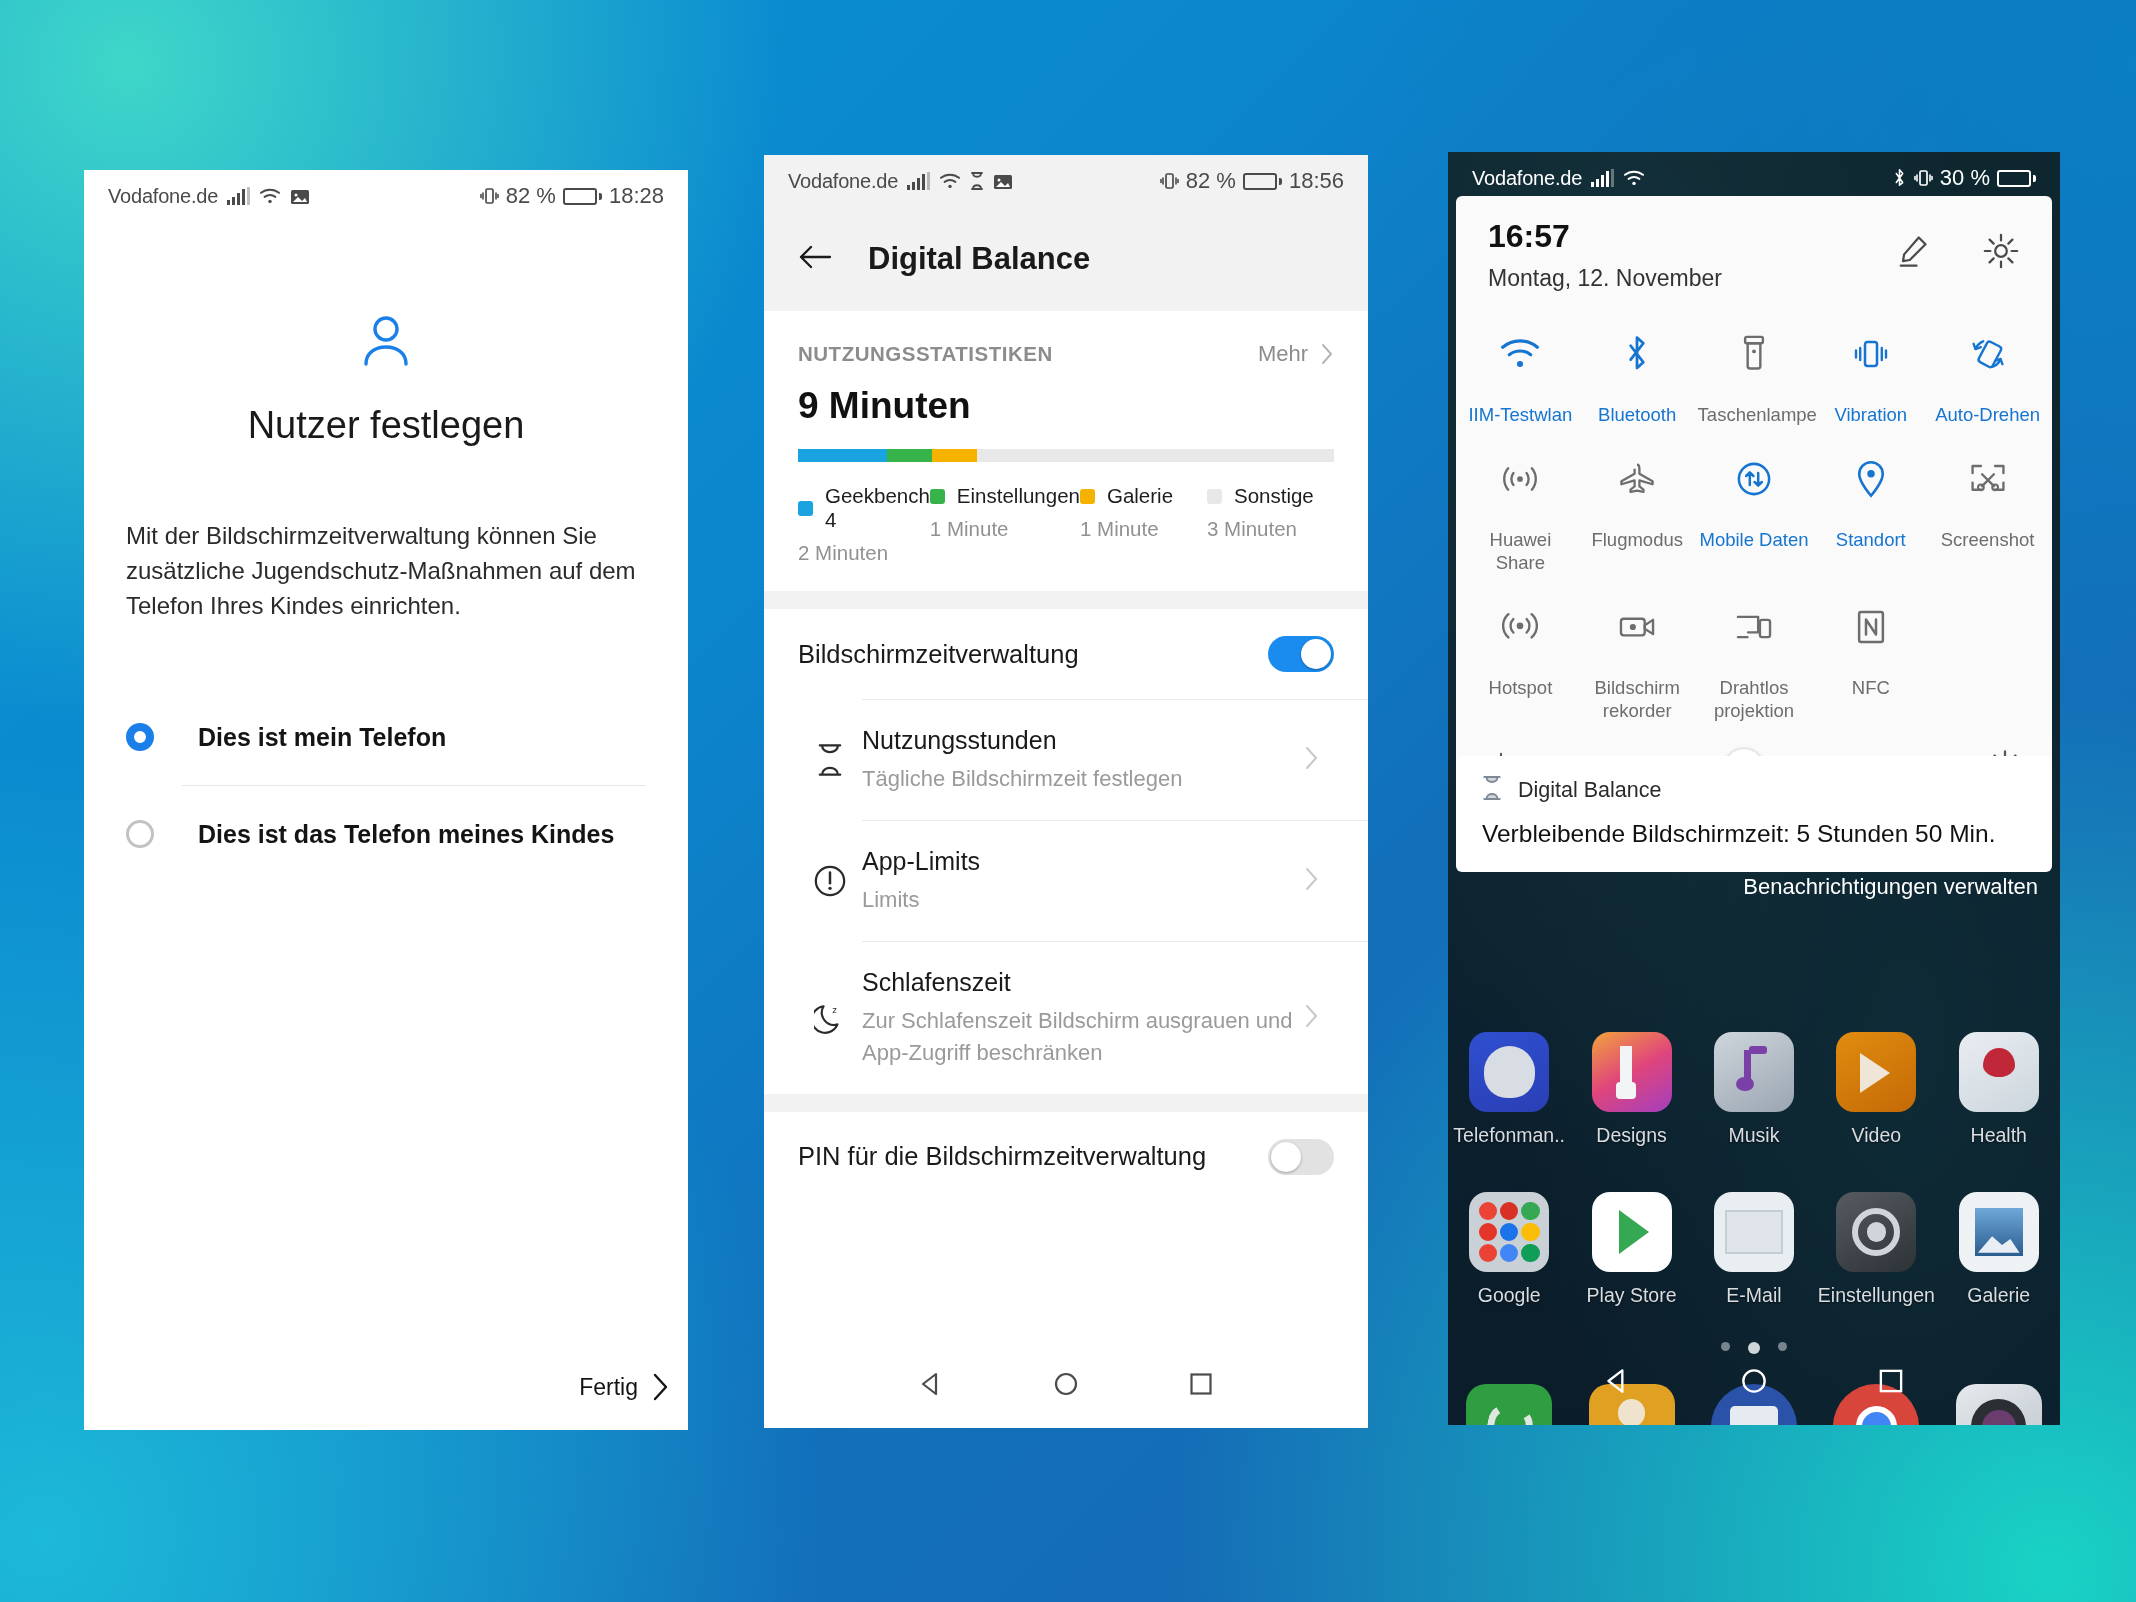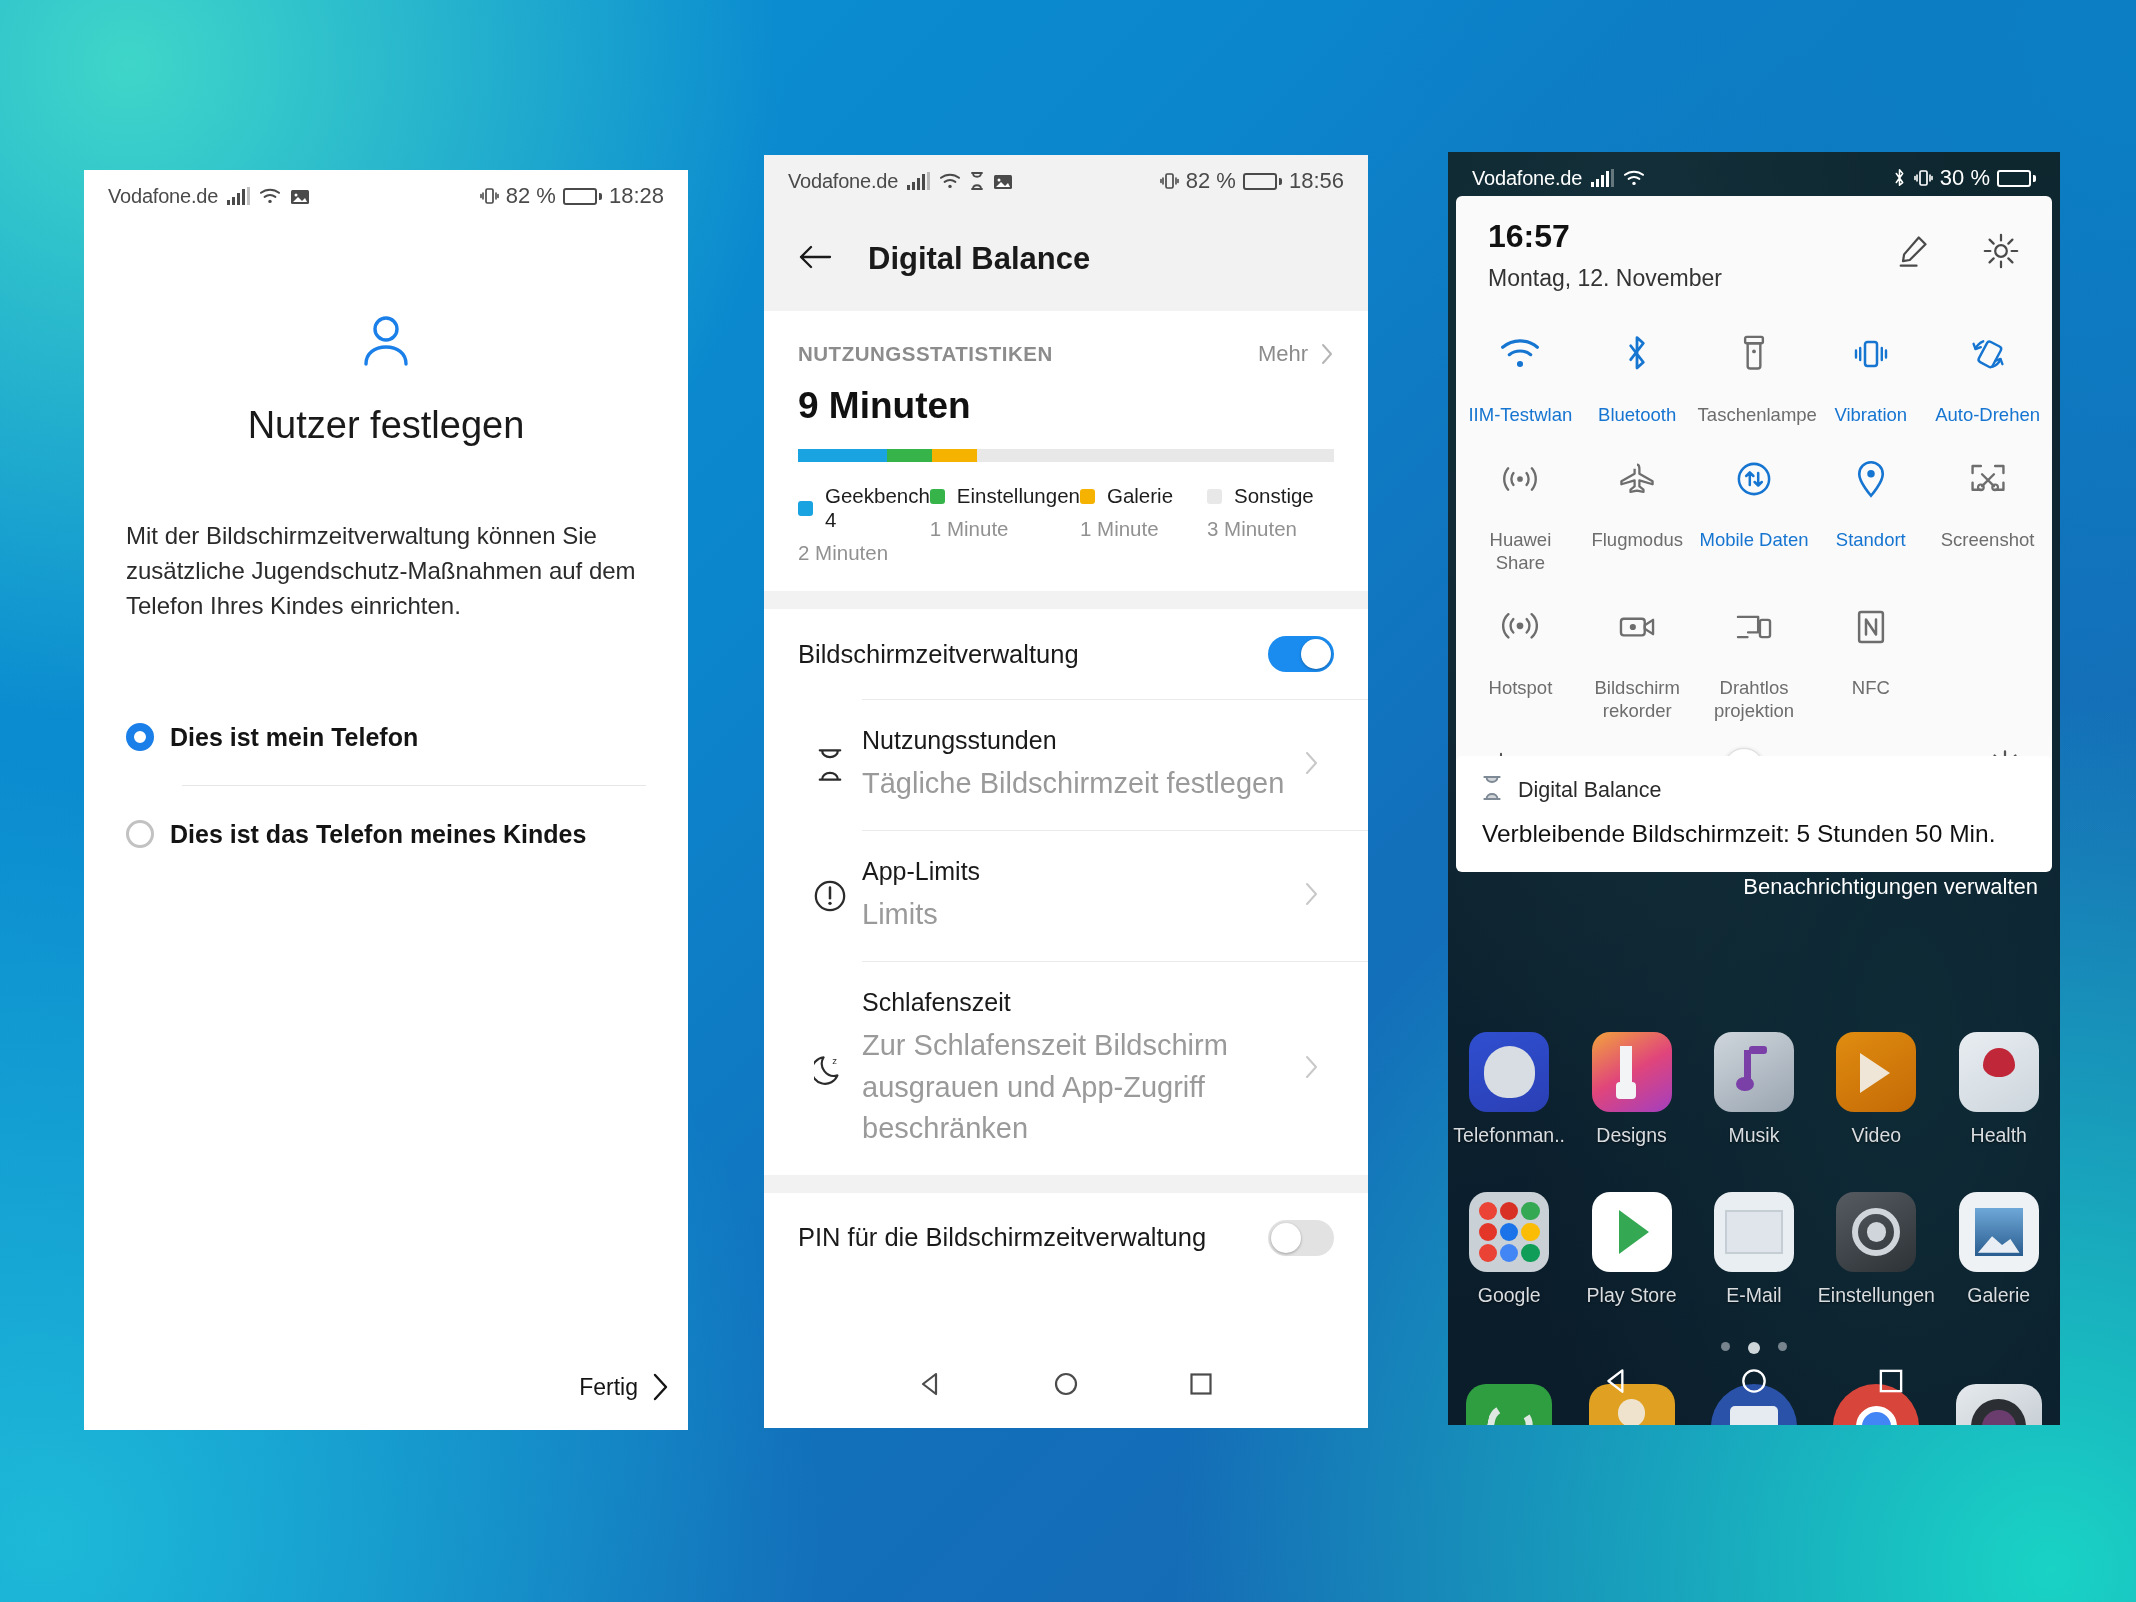--- a/index.html
+++ b/index.html
@@ -42,21 +42,21 @@
   .batt { display:inline-flex; align-items:center; }
   .batt .shell { width:34px; height:17px; border:2px solid currentColor; border-radius:3px; padding:2px; }
   .batt .fill { height:100%; background: currentColor; }
   .batt .cap { width:3px; height:7px; background: currentColor; margin-left:2px; border-radius:0 2px 2px 0; }
 
   
   .p1-body { padding: 0 42px; height: calc(100% - 52px); position: relative; }
   .p1-usericon { margin: 90px auto 0; width: 56px; }
   .p1-title { text-align:center; font-size: 38px; color:#1a1a1a; margin-top: 30px; font-weight: 400;}
   .p1-desc { margin-top: 72px; font-size: 24px; line-height: 1.45; color: #2b2b2b; }
-  .p1-radio-row { display:flex; align-items:center; gap: 16px; height: 96px; }
+  .p1-radio-row { display:flex; align-items:center; gap: 44px; height: 96px; }
   .radio { width: 28px; height:28px; border-radius:50%; border:3px solid #c2c2c2; flex:0 0 auto; }
   .radio.on { border: 8px solid #1a7fe8; }
   .p1-radio-label { font-size: 25px; color:#141414; font-weight:600; }
   .p1-sep { height:1px; background:#e6e6e6; margin-left: 56px; }
   .p1-fertig { position:absolute; right: 18px; bottom: 118px; display:flex; align-items:center; gap:14px;
       font-size: 23px; color:#141414; }
   .navbar { position:absolute; left:0; right:0; bottom:0; height: 84px;
       display:flex; align-items:center; justify-content: space-around; padding: 0 100px; }
   .navbar.light svg { stroke:#4b4b4b; fill:none; }
 
@@ -77,21 +77,21 @@
   .legend-dot { width: 15px; height: 15px; border-radius:3px; flex:0 0 auto; }
   .legend-name { font-size: 20.5px; color:#1d1d1d; }
   .legend-val { font-size: 20.5px; color:#919191; margin-top: 9px; }
   .p2-gap { height: 18px; background:#f2f2f2; }
   .p2-row { display:flex; align-items:center; padding: 0 34px; min-height: 90px; background:#fff; }
   .p2-row-title { font-size: 25.5px; color:#1a1a1a; flex:1; }
   .p2-listrow { display:flex; align-items:center; background:#fff; padding: 0 34px; }
   .p2-listicon { width: 64px; flex:0 0 auto; display:flex; justify-content:center; }
   .p2-listtext { flex:1; padding: 26px 0; }
   .p2-lt-title { font-size: 25px; color:#1a1a1a; }
-  .p2-lt-sub { font-size: 29px; color:#9a9a9a; margin-top: 8px; line-height:1.42; }
+  .p2-lt-sub { font-size: 22px; color:#9a9a9a; margin-top: 8px; line-height:1.42; }
   .p2-chev { width: 30px; flex:0 0 auto; color:#c8c8c8; }
   .p2-divider { height:1px; background:#eaeaea; margin-left: 98px; }
 
   .toggle { width: 66px; height: 36px; border-radius: 18px; position:relative; flex:0 0 auto; }
   .toggle.on { background:#1a8cf0; }
   .toggle.off { background:#e2e2e2; }
   .toggle .knob { position:absolute; top:3px; width:30px; height:30px; border-radius:50%;
      background:#fff; box-shadow:0 1px 3px rgba(0,0,0,.3); }
   .toggle.on .knob { right:3px; }
   .toggle.off .knob { left:3px; }

